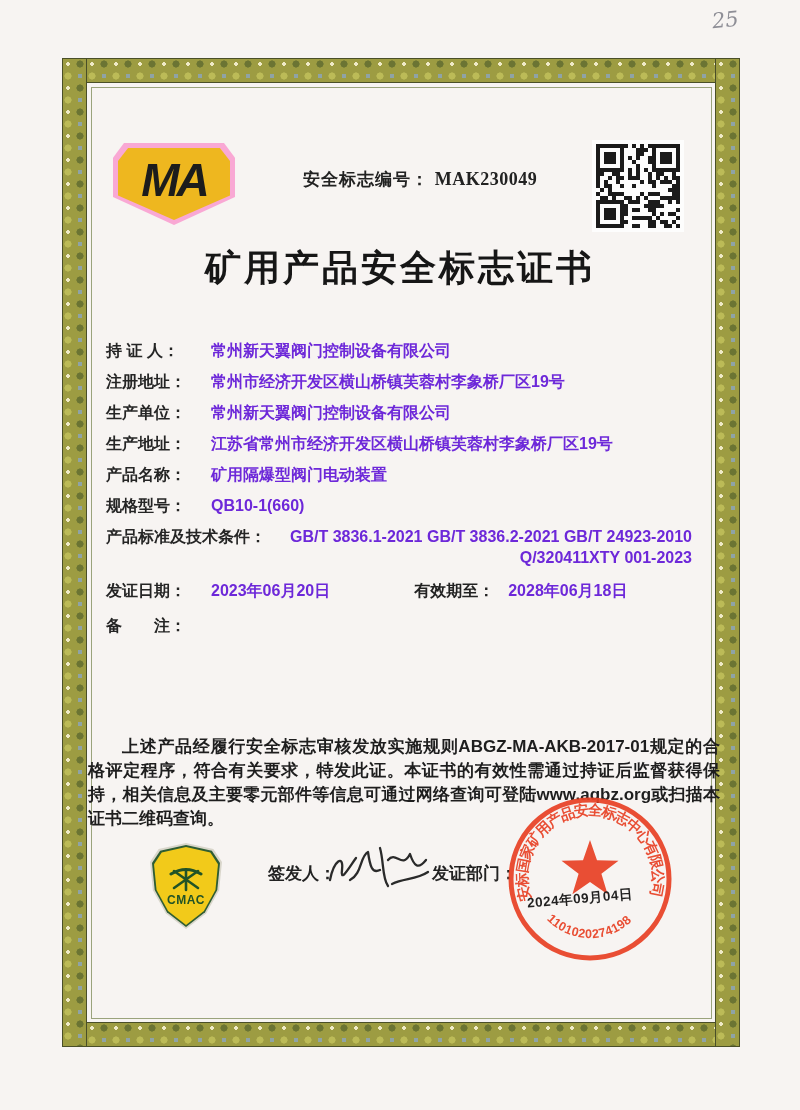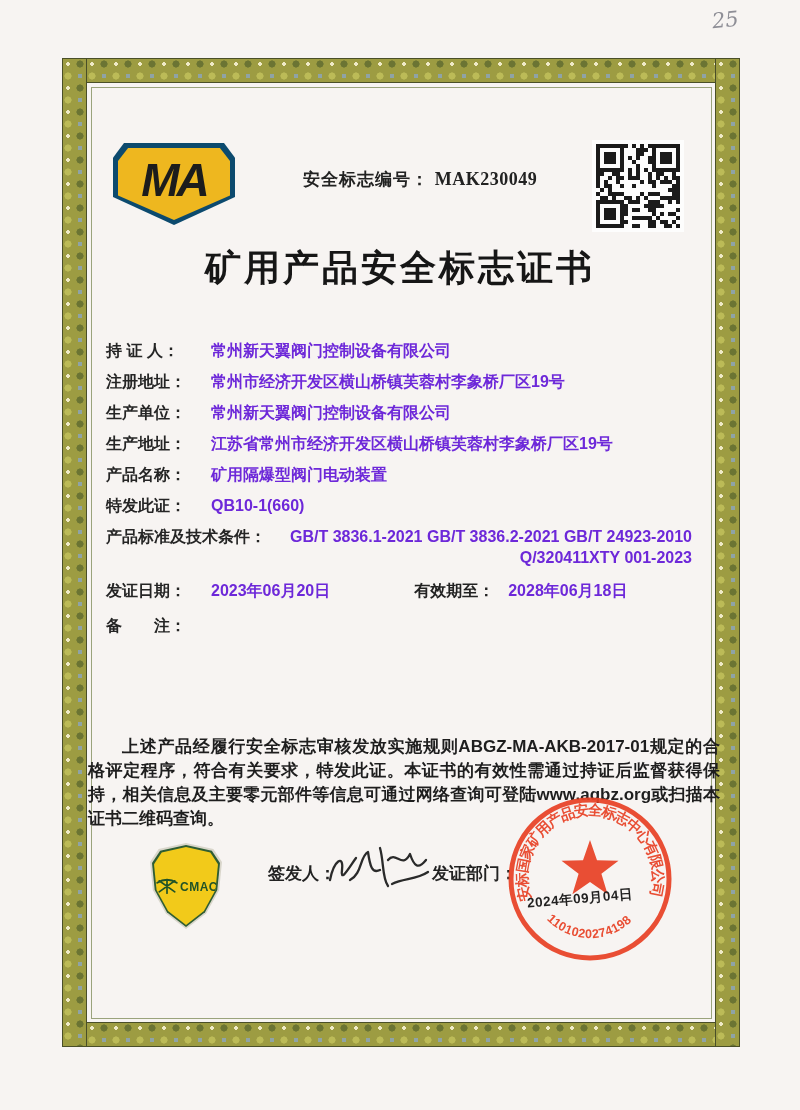--- a/index.html
+++ b/index.html
@@ -33,21 +33,21 @@
   }
 
   
   .handwritten{
     left:712px;top:8px;font-family:"DejaVu Serif",serif;font-style:italic;
     font-size:21px;color:#8e8e96;transform:rotate(-6deg);
   }
 
   
   .ma-outer{
-    left:113px;top:143px;width:122px;height:82px;background:#0c4a6e;
+    left:113px;top:143px;width:122px;height:82px;background:#f9a8d4;
     clip-path:polygon(9% 0,91% 0,100% 18%,100% 66%,50% 100%,0 66%,0 18%);
   }
   .ma-inner{
     position:absolute;left:5px;top:5px;right:5px;bottom:5px;background:#eeb71f;
     clip-path:polygon(9% 0,91% 0,100% 18%,100% 66%,50% 100%,0 66%,0 18%);
     display:flex;align-items:center;justify-content:center;
   }
   .ma-letters{
     font-weight:900;font-style:italic;font-size:46px;letter-spacing:-3px;
     color:#1c1c1c;margin-top:-8px;
@@ -84,21 +84,21 @@
     left:88px;top:735px;width:632px;font-size:17px;font-weight:700;
     line-height:1.42;text-indent:2em;color:#1e1e1e;text-align:justify;
   }
 
   
   .cmac{left:150px;top:843px;width:72px;height:86px;}
   .shield{position:absolute;inset:0;
     clip-path:polygon(50% 0%,88% 7%,100% 22%,96% 55%,78% 82%,50% 100%,22% 82%,4% 55%,0% 22%,12% 7%);}
   .shield.rim{background:#d9d6cb;}
   .shield.green{inset:2px;background:#2f5d33;}
-  .shield.gold{inset:4px;background:#f2ca1a;display:flex;flex-direction:row;align-items:center;justify-content:center;}
+  .shield.gold{inset:4px;background:#f2ca1a;display:flex;flex-direction:column;align-items:center;justify-content:center;}
   .cmac-label{font-size:12px;font-weight:800;color:#215327;letter-spacing:.5px;margin-top:1px;}
 
   
   .sign-label{left:268px;top:862px;font-size:17px;font-weight:700;}
   .signature{left:322px;top:840px;}
   .dept-label{left:432px;top:862px;font-size:17px;font-weight:700;}
 
   
   .stamp{left:505px;top:793px;width:170px;height:172px;opacity:.93;}
   .stamp svg{position:absolute;left:0;top:0;}
@@ -592,21 +592,21 @@
   </div>
   <div class="frow">
     <span class="flabel">生产地址：</span>
     <span class="fvalue">江苏省常州市经济开发区横山桥镇芙蓉村李象桥厂区19号</span>
   </div>
   <div class="frow">
     <span class="flabel">产品名称：</span>
     <span class="fvalue">矿用隔爆型阀门电动装置</span>
   </div>
   <div class="frow">
-    <span class="flabel">特发此证：</span>
+    <span class="flabel">规格型号：</span>
     <span class="fvalue">QB10-1(660)</span>
   </div>
   <div class="frow wide">
     <span class="flabel">产品标准及技术条件：</span>
     <span class="fvalue">GB/T 3836.1-2021 GB/T 3836.2-2021 GB/T 24923-2010 Q/320411XTY 001-2023</span>
   </div>
 
   <div class="dates">
     <span class="flabel">发证日期：</span>
     <span class="fvalue">2023年06月20日</span>

